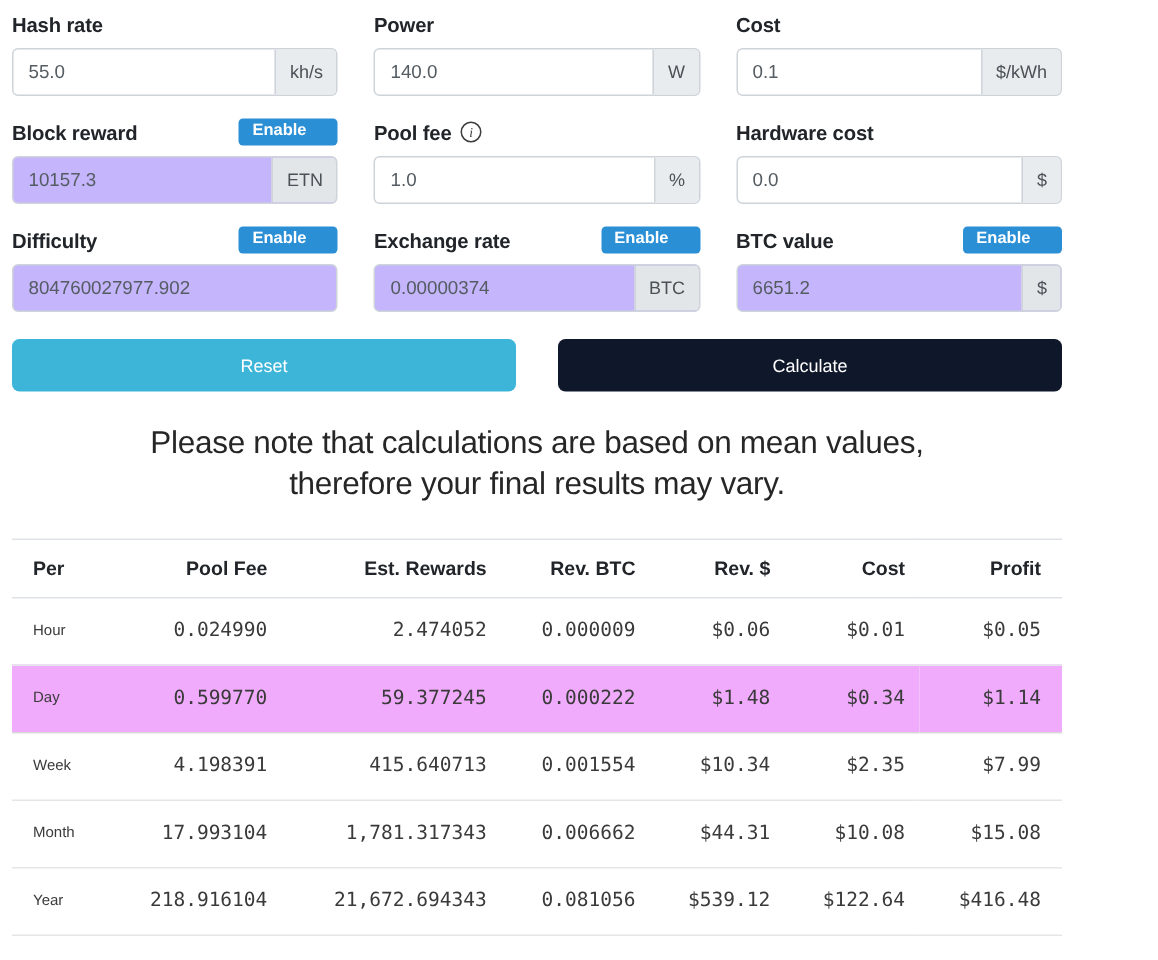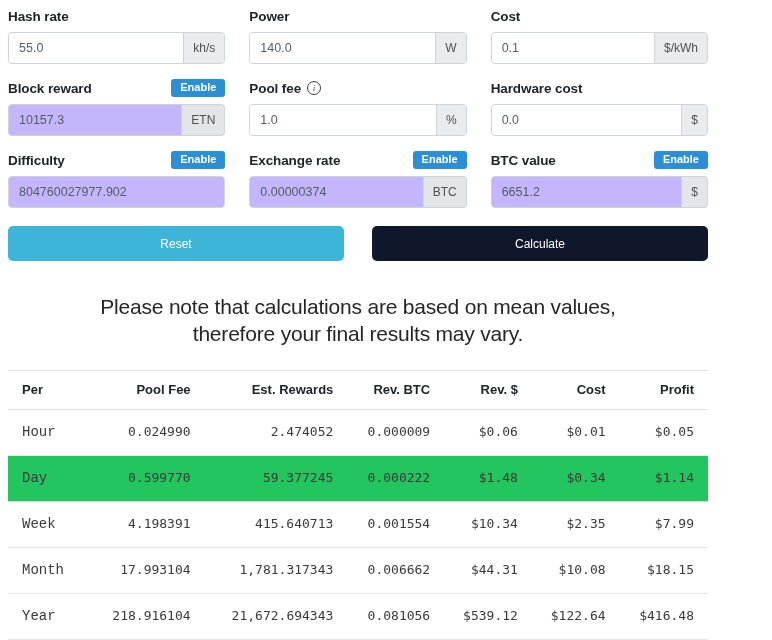--- a/index.html
+++ b/index.html
@@ -62,21 +62,21 @@
     line-height: 1;
     color: #3c3c3c;
   }
 
   .enable-badge {
     margin-left: auto;
     background: #2b8fd6;
     color: #ffffff;
     font-size: 11px;
     font-weight: bold;
-    padding: 2px 9px 3px 9px;
+    padding: 2px 21px 3px 9px;
     border-radius: 3px;
     line-height: 1.2;
     cursor: pointer;
     border: none;
     font-family: "Liberation Sans", sans-serif;
   }
 
   .input-group {
     display: flex;
     height: 32px;
@@ -137,21 +137,21 @@
   }
   .btn-reset { background: #3db5d8; }
   .btn-calculate { background: #0f172a; }
 
   
   .note {
     text-align: center;
     font-size: 21px;
     line-height: 1.28;
     color: #262626;
-    margin: 33px 34px 0 34px;
+    margin: 22px 34px 0 34px;
     letter-spacing: -0.2px;
   }
   .note span { display: block; }
 
   
   .table-wrap { margin-top: 22px; padding: 0 8px; }
 
   .caption {
     text-align: center;
     font-size: 13px;
@@ -179,26 +179,26 @@
     color: #3a3a3a;
     padding: 14px 10px 15px 10px;
     text-align: right;
     border-bottom: 1px solid #e4e6e8;
     font-family: "DejaVu Sans Mono", monospace;
     white-space: nowrap;
   }
   tbody td:first-child {
     text-align: left;
     padding-left: 14px;
-    font-family: Liberation Mono, monospace;
-    font-size: 14px;
+    font-family: Liberation Sans, sans-serif;
+    font-size: 10px;
   }
   tbody td:last-child { padding-right: 14px; }
 
-  tbody tr.highlight td { background: #22c55e; border-bottom-color: #d9d9d9; }
+  tbody tr.highlight td { background: #f0abfc; border-bottom-color: #d9d9d9; }
 </style>
 </head>
 <body>
 
 <div class="page">
 
   <div class="form-grid" id="form-grid">
       <div class="field">
         <div class="field-head">
           <span class="field-label">Hash rate</span>
@@ -337,21 +337,21 @@
             <td>$2.35</td>
             <td>$7.99</td>
           </tr>
           <tr class="">
             <td>Month</td>
             <td>17.993104</td>
             <td>1,781.317343</td>
             <td>0.006662</td>
             <td>$44.31</td>
             <td>$10.08</td>
-            <td>$18.15</td>
+            <td>$15.08</td>
           </tr>
           <tr class="">
             <td>Year</td>
             <td>218.916104</td>
             <td>21,672.694343</td>
             <td>0.081056</td>
             <td>$539.12</td>
             <td>$122.64</td>
             <td>$416.48</td>
           </tr>

